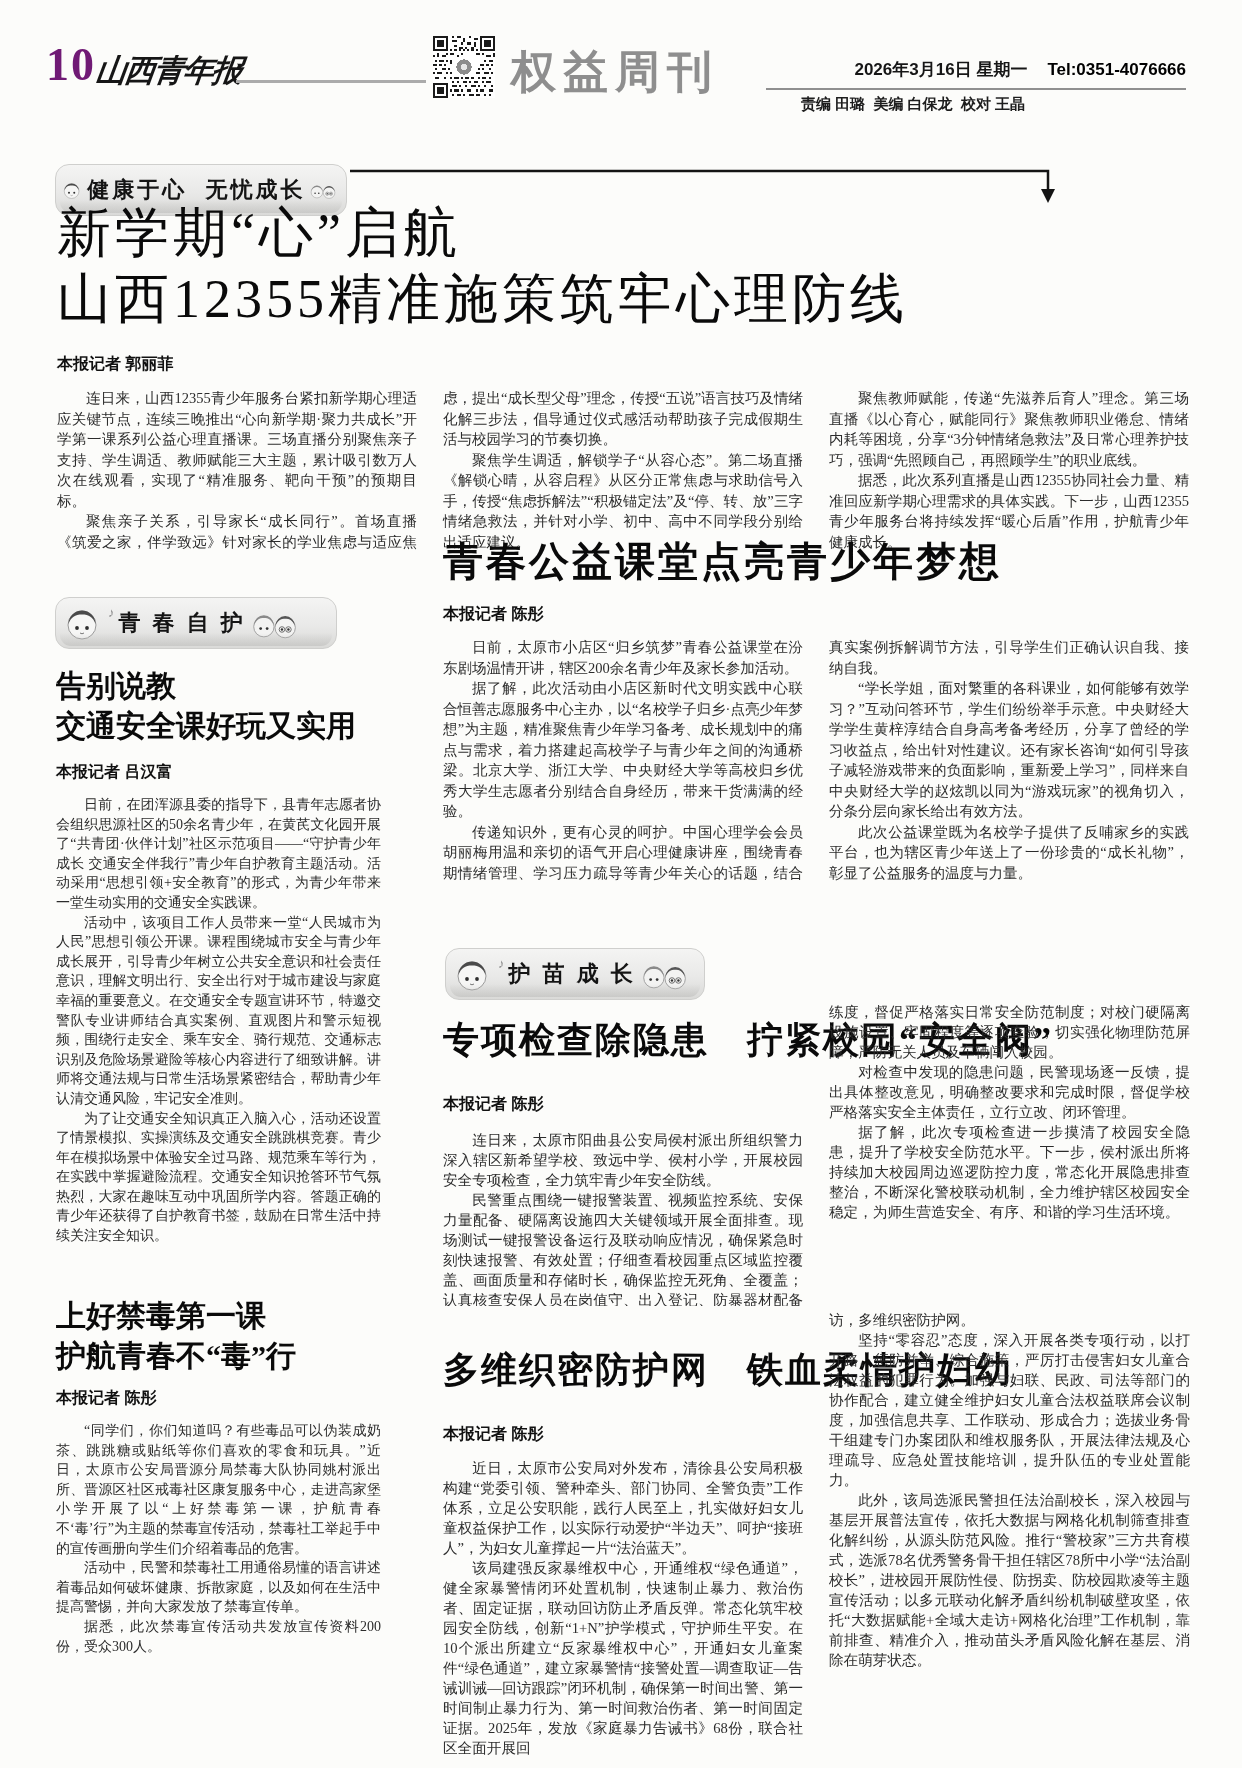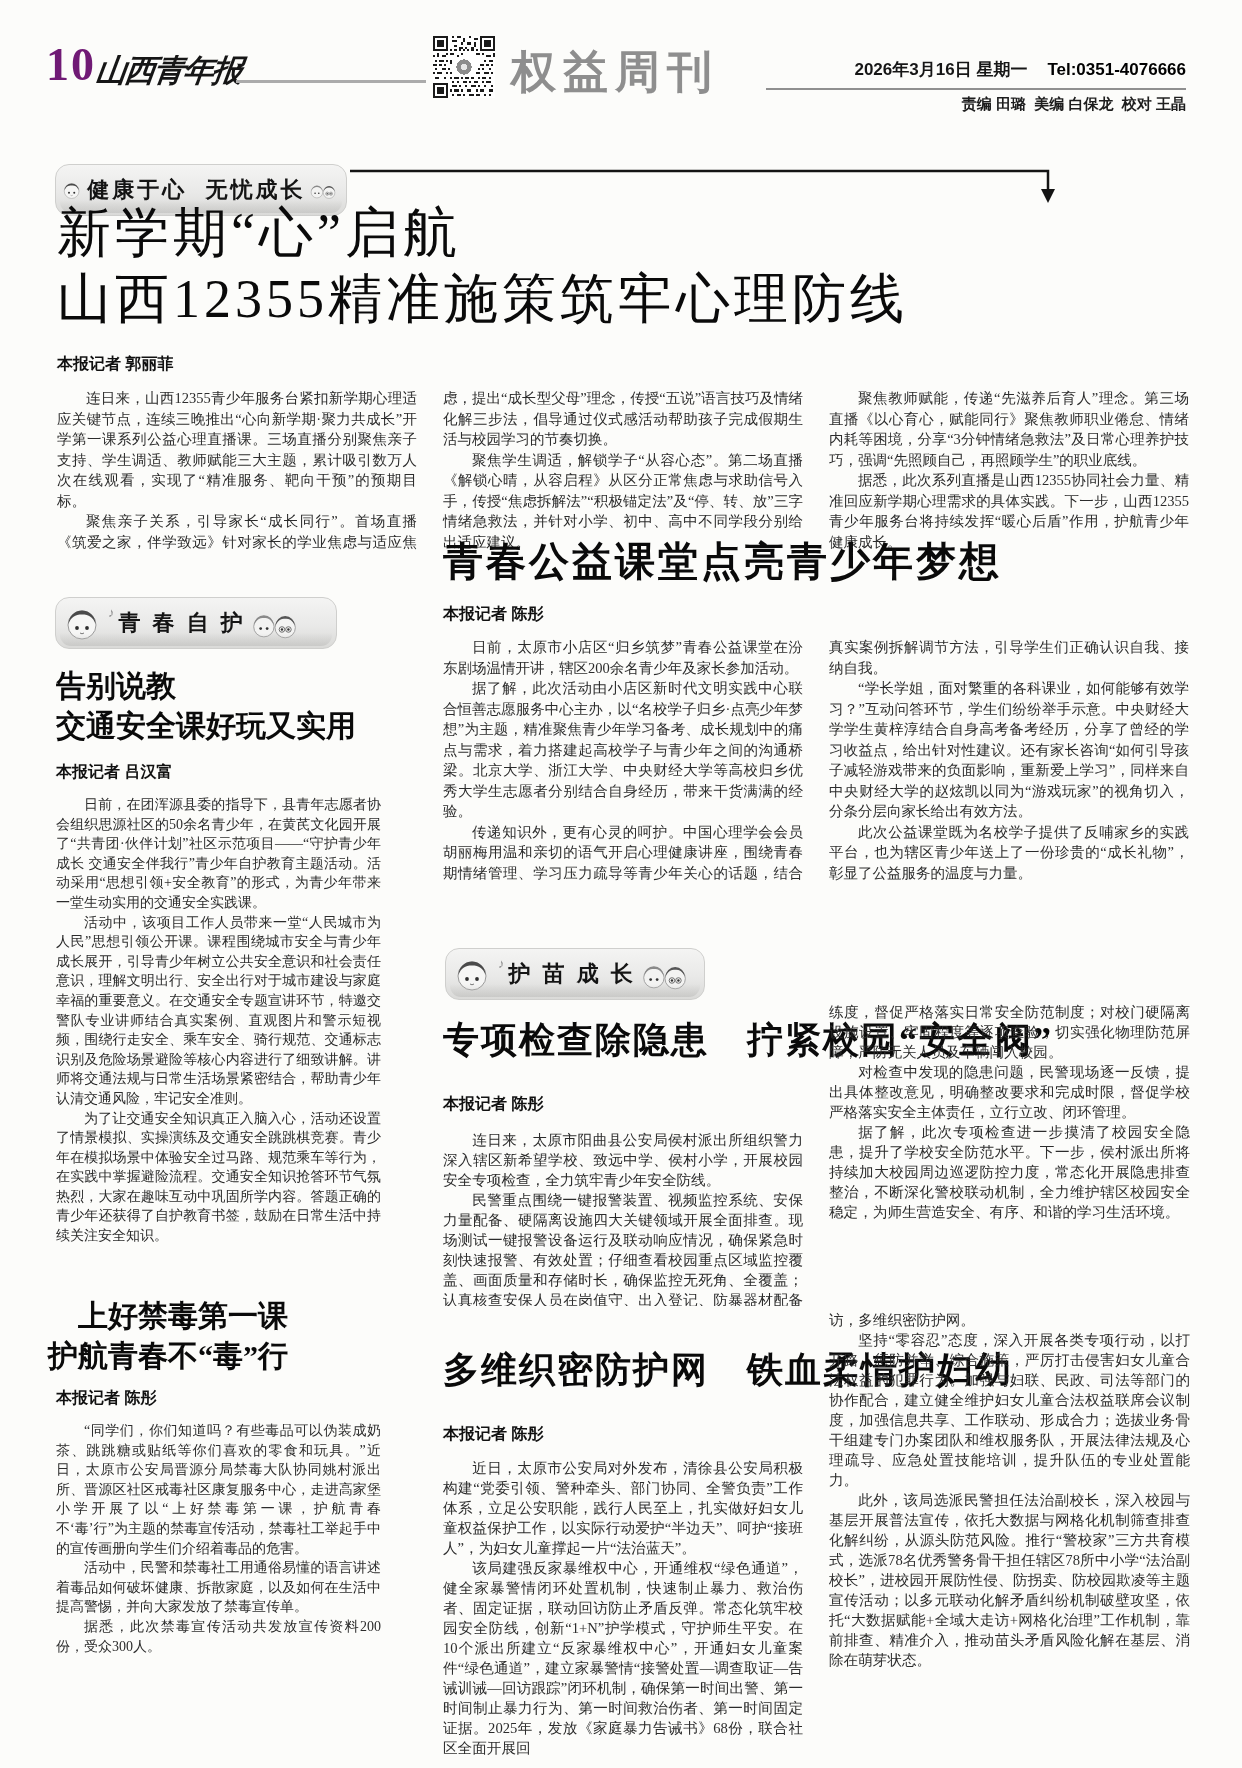--- a/index.html
+++ b/index.html
@@ -14,21 +14,21 @@
   #pagenum { left:46px; top:38px; font-size:46px; font-weight:bold; color:#701a75; letter-spacing:2px; }
   #masthead { left:96px; top:50px; font-size:31px; font-weight:bold; font-style:italic;
               letter-spacing:-2px; color:#161616; transform:skewX(-7deg); }
   #masthead-line { left:236px; top:80px; width:190px; height:3px; background:#ababab; }
   #qr { left:433px; top:36px; }
   #section-title { left:503px; top:42px; font-size:45px; font-weight:bold; color:#8e8e8e; letter-spacing:7px;margin-left:8px; }
   #date-row { left:640px; top:58px; width:546px; text-align:right; white-space:pre;
               font-family:"Liberation Sans","DejaVu Sans",sans-serif; font-size:17px; font-weight:bold; color:#161616; }
   #date-row .tel { color:#000000; font-weight:bold; margin-left:20px; }
   #header-rule { left:766px; top:88px; width:420px; height:2px; background:#8f8f8f; }
-  #staff-row { left:640px; top:95px; width:546px; text-align:right; white-space:pre;
+  #staff-row { left:640px; top:95px; width:546px; text-align:center; white-space:pre;
                font-family:"Liberation Sans","DejaVu Sans",sans-serif; font-size:15px; font-weight:bold; color:#1d1d1d; }
 
   
   .badge { position:absolute; height:52px; border-radius:14px;
            background:linear-gradient(180deg,#f4f4f3 0%,#e9e9e8 55%,#dadad8 100%);
            border:1px solid #cfcfcd; display:flex; align-items:center; gap:4px; padding:0 8px 0 4px;
            box-sizing:border-box; }
   .badge::after { content:""; position:absolute; left:4px; right:4px; bottom:2px; height:13px;
                   border-radius:0 0 11px 11px; opacity:.55;
                   background:linear-gradient(180deg,rgba(190,190,188,0) 0%,#bcbcba 100%); }
@@ -53,21 +53,21 @@
 
   #badge1 { left:55px; top:164px; width:292px; }
   #badge1-arrow { left:348px; top:156px; }
   #badge2 { left:55px; top:597px; width:282px; }
   #badge3 { left:445px; top:948px; width:260px; }
 
   #a2-title  { left:56px; top:666px; }
   #a2-byline { left:56px; top:762px; }
   #a2-body   { left:56px; top:795px; width:325px; height:452px; font-size:14px; line-height:19.6px; }
 
-  #a4-title  { left:48px; top:1296px;text-align:right; }
+  #a4-title  { left:56px; top:1296px; }
   #a4-byline { left:56px; top:1388px; }
   #a4-body   { left:56px; top:1421px; width:325px; height:330px; font-size:14px; line-height:19.6px; }
 
   #a3-title  { left:443px; top:534px; font-size:40px; letter-spacing:3px; }
   #a3-byline { left:443px; top:604px; }
   #a3-body   { left:443px; top:637px; width:746px; height:274px; font-size:14.5px; line-height:20.5px; }
 
   #a5-title  { left:443px; top:1016px; font-size:36px; letter-spacing:2px; }
   #a5-byline { left:443px; top:1094px; }
   #a5-colA   { left:443px; top:1130px; width:360px; height:176px; font-size:14.6px; line-height:20px; }

